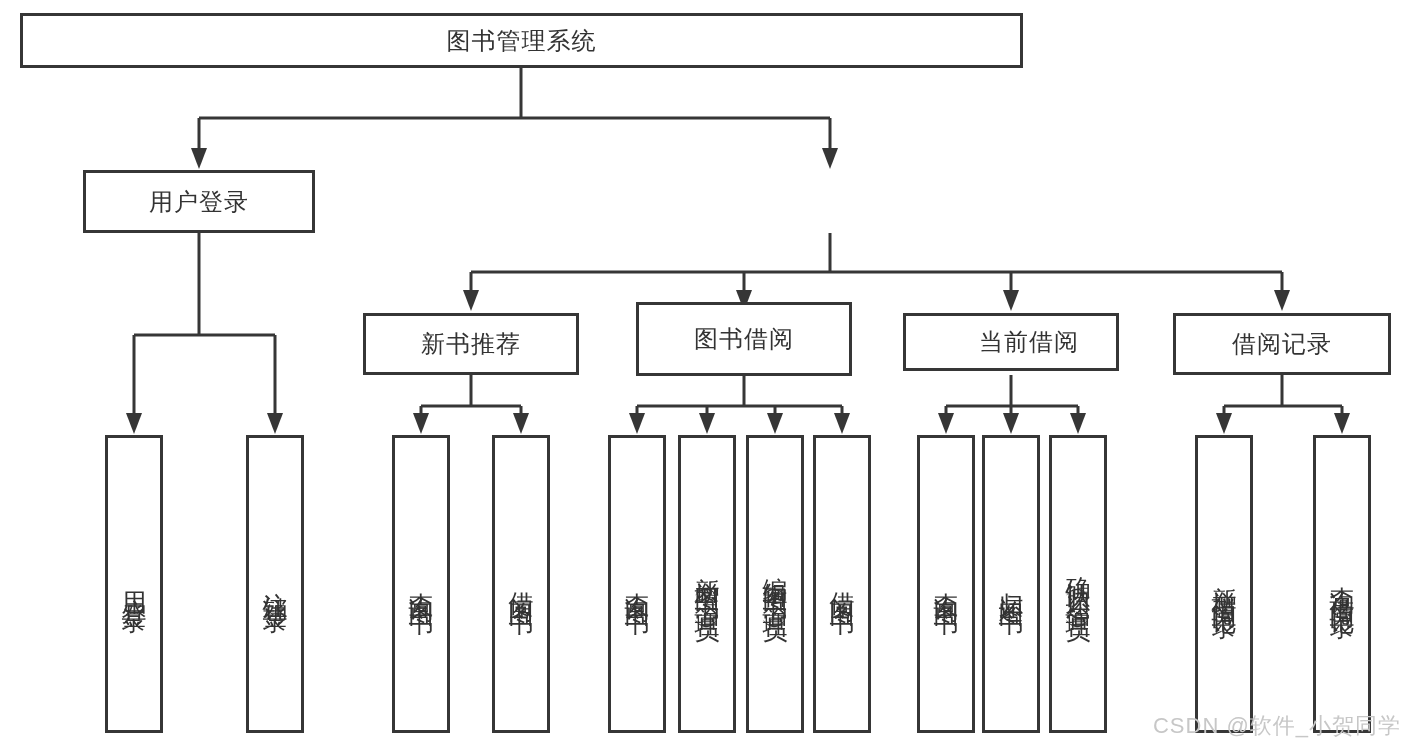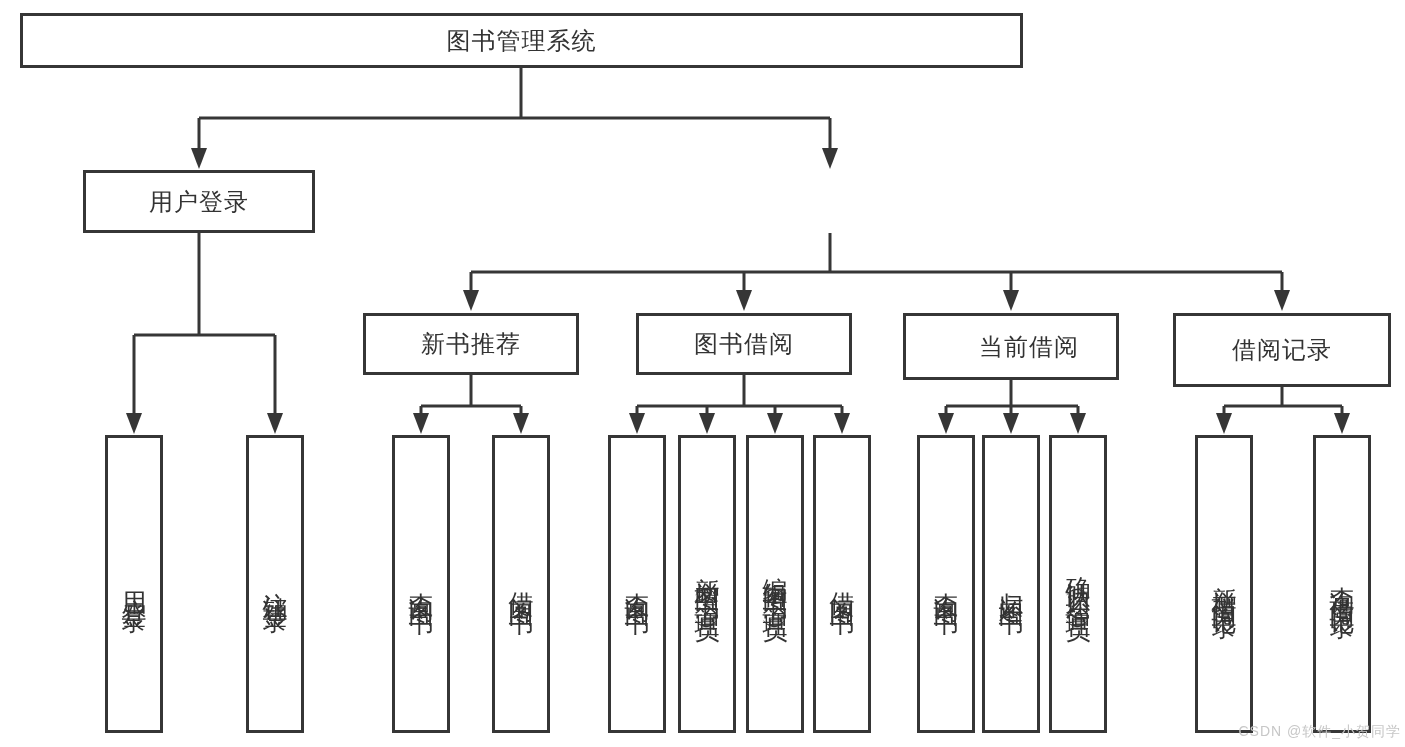--- a/index.html
+++ b/index.html
@@ -47,21 +47,21 @@
     text-orientation: mixed;
     font-size: 25px;
     letter-spacing: 6px;
     line-height: 1;
     white-space: nowrap;
   }
   .watermark {
     position: absolute;
     right: 4px;
     bottom: 6px;
-    font-size: 14px;
+    font-size: 22px;
     color: #c7c7c7;
     letter-spacing: 1px;
     z-index: 5;
     white-space: nowrap;
   }
 </style>
 </head>
 <body>
 
 <div class="stage">
@@ -103,27 +103,27 @@
     <span class="lbl">图书管理系统</span>
   </div>
 
   <div class="box" style="left:83px; top:170px; width:232px; height:63px;">
     <span class="lbl">用户登录</span>
   </div>
 
   <div class="box" style="left:363px; top:313px; width:216px; height:62px;">
     <span class="lbl">新书推荐</span>
   </div>
-  <div class="box" style="left:636px; top:313px; width:216px; height:62px;">
+  <div class="box" style="left:636px; top:302px; width:216px; height:74px;">
     <span class="lbl">图书借阅</span>
   </div>
-  <div class="box" style="left:903px; top:313px; width:216px; height:67px;padding-left:36px;">
+  <div class="box" style="left:903px; top:313px; width:216px; height:58px;padding-left:36px;">
     <span class="lbl">当前借阅</span>
   </div>
-  <div class="box" style="left:1173px; top:313px; width:218px; height:74px;">
+  <div class="box" style="left:1173px; top:313px; width:218px; height:62px;">
     <span class="lbl">借阅记录</span>
   </div>
 
   <div class="box leaf" style="left:105px;">
     <span class="lbl">用户登录</span>
   </div>
   <div class="box leaf" style="left:246px;">
     <span class="lbl">注销登录</span>
   </div>
   <div class="box leaf" style="left:392px;">

